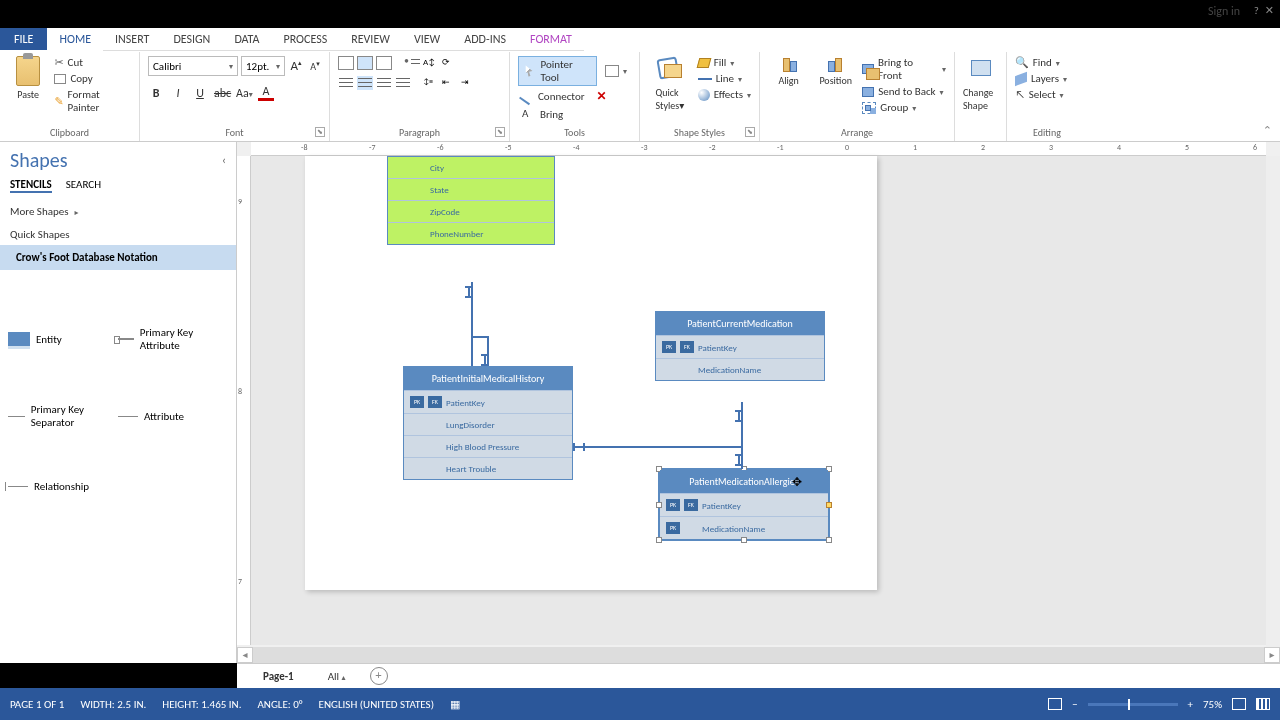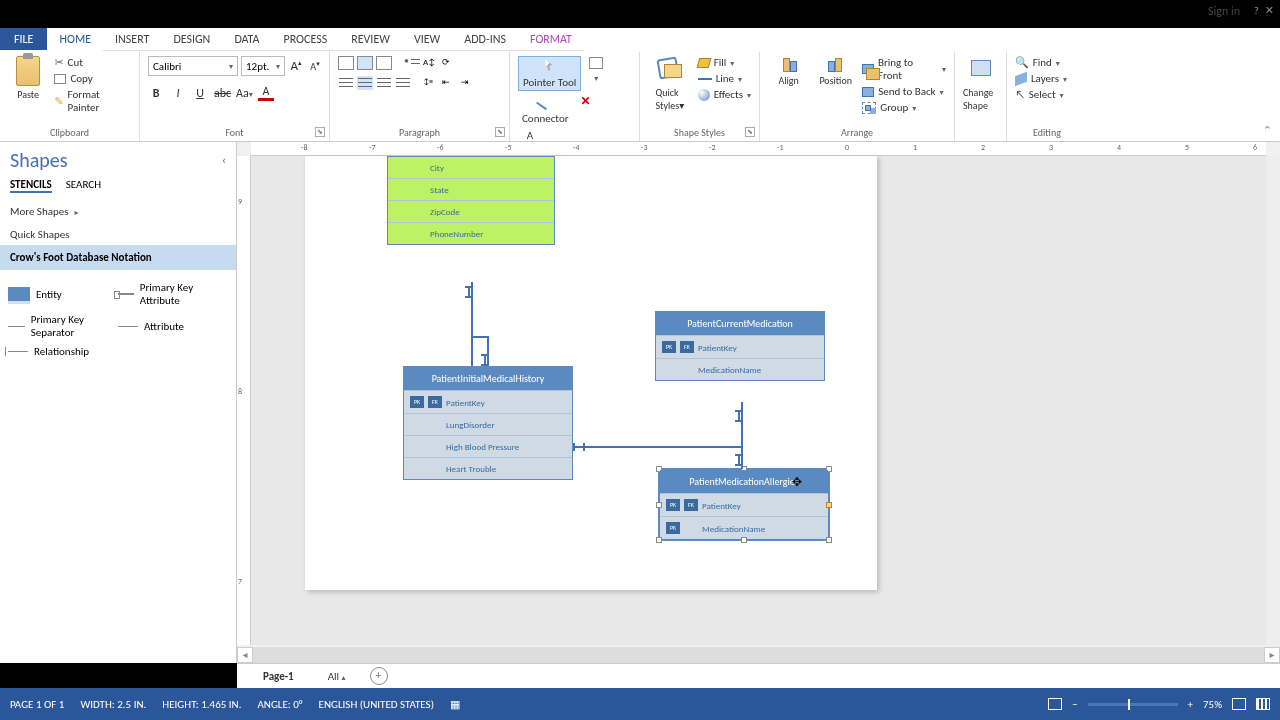--- a/index.html
+++ b/index.html
@@ -42,21 +42,21 @@
 .chev { font-size: 8px; color: #666; }
 
 
 .parabtns { display: flex; gap: 3px; }
 .pbx { width: 16px; height: 14px; border: none; position: relative; }
 .align-l::before,.align-c::before,.align-r::before,.align-j::before { content:""; position:absolute; left:1px; right:1px; top:2px; height:1px; background:#666; box-shadow: 0 4px 0 #666, 0 8px 0 #666; }
 .bullet::before { content:"•"; font-size:10px; color:#666; position:absolute; left:0; top:-2px; }
 .bullet::after { content:""; position:absolute; left:7px; right:0; top:3px; height:1px; background:#666; box-shadow:0 4px 0 #666; }
 
 
-.tool-row { display:flex; align-items:center; gap:4px; font-size:11px; color:#333; padding:1px 4px;flex-direction:column; }
+.tool-row { display:flex; align-items:center; gap:4px; font-size:11px; color:#333; padding:1px 4px; }
 .tool-row.sel { background:#cfe4fa; border:1px solid #7ab0e0; }
 .tic { width:14px; height:14px; display:inline-block; }
 .pointer-ic { background: linear-gradient(135deg,#fff 40%,#aaa 41%); clip-path: polygon(20% 10%, 70% 50%, 45% 55%, 55% 85%, 40% 90%, 35% 60%, 20% 60%); }
 .conn-ic { border-bottom:2px solid #5a8ac0; transform: rotate(35deg); width:12px; }
 .text-ic::before { content:"A"; font-size:11px; color:#333; }
 .x-ic { color:#c00; font-weight:bold; font-size:12px; }
 .box-ic { width:14px; height:12px; border:1px solid #888; }
 .fill-ic { width:12px; height:10px; background:#f0c040; border:1px solid #b08020; display:inline-block; transform:skewX(-15deg); }
 .line-ic { width:14px; height:2px; background:#4472b0; display:inline-block; }
 .fx-ic { width:12px;height:12px; border-radius:50%; background: radial-gradient(circle at 30% 30%, #fff, #5a8ac0); display:inline-block; }
@@ -79,23 +79,23 @@
 .ribbon-collapse { position:absolute; right:8px; bottom:4px; color:#888; font-size:11px; }
 
 
 .workspace { position:absolute; top:142px; left:0; right:0; bottom:57px; display:flex; background:#f0f0f0; }
 .shapes-pane { width:237px; background:#fff; border-right:1px solid #ccc; display:flex; flex-direction:column; }
 .sp-title { font-size:20px; color:#4472b0; padding: 6px 10px 2px; font-weight:300; display:flex; justify-content:space-between; align-items:center; }
 .sp-tabs { display:flex; gap:14px; padding:4px 10px 6px; font-size:11px; }
 .sp-tabs span:first-child { font-weight:bold; border-bottom:2px solid #4472b0; }
 .sp-more { padding:6px 10px; font-size:11px; color:#333; display:flex; align-items:center; gap:6px; }
 .sp-quick { padding:4px 10px; font-size:11px; color:#333; }
-.sp-stencil { padding:6px 10px; font-size:11px; background:#c7dbf0; font-weight:bold; }
+.sp-stencil { padding:6px 16px; font-size:11px; background:#c7dbf0; font-weight:bold; }
 .sp-items { padding:8px 6px; display:flex; flex-wrap:wrap; }
-.sp-item { width:110px; display:flex; align-items:center; gap:6px; font-size:11px; padding:3px 2px; }
+.sp-item { width:110px; display:flex; align-items:center; gap:6px; font-size:11px; padding:3px 2px;margin-top:45px; }
 .entity-ic { width:22px; height:14px; background:#5a8ac0; position:relative; }
 .entity-ic::after { content:""; position:absolute; left:0; right:0; bottom:-3px; height:3px; background:#d0e0f0; }
 .pka-ic { width:18px; height:2px; background:#888; position:relative; }
 .pka-ic::before { content:""; position:absolute; left:-4px; top:-2px; width:4px; height:6px; border:1px solid #888; }
 .pks-ic { width:20px; height:1px; background:#888; }
 .attr-ic { width:20px; height:1px; background:#888; }
 .rel-ic { width:20px; height:1px; background:#888; position:relative; }
 .rel-ic::before { content:""; position:absolute; left:-3px; top:-4px; width:1px; height:9px; background:#888; }
 
 

